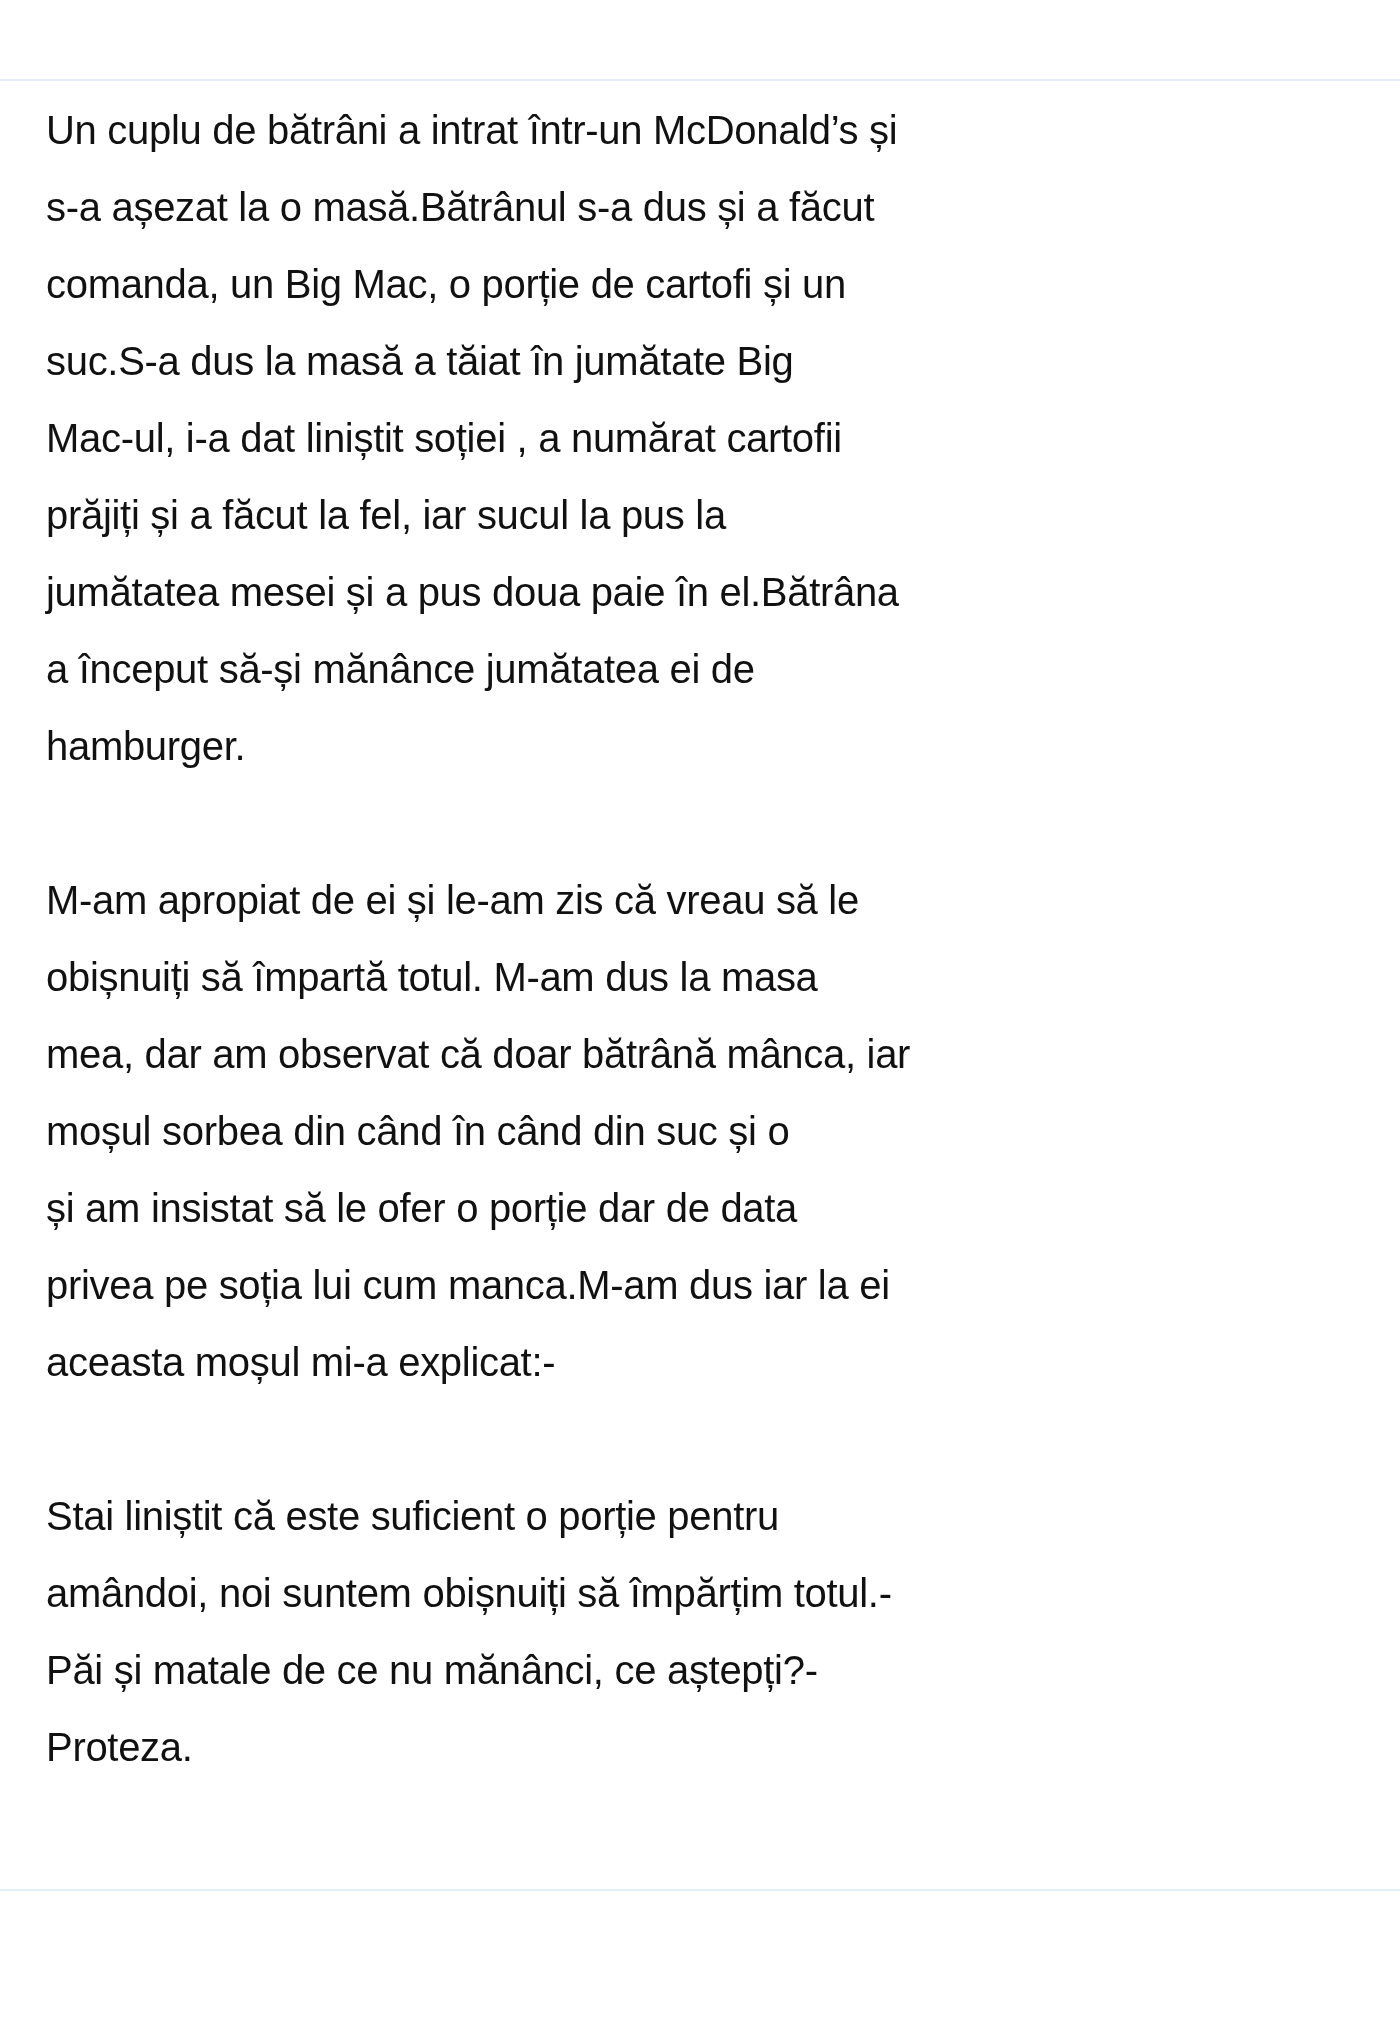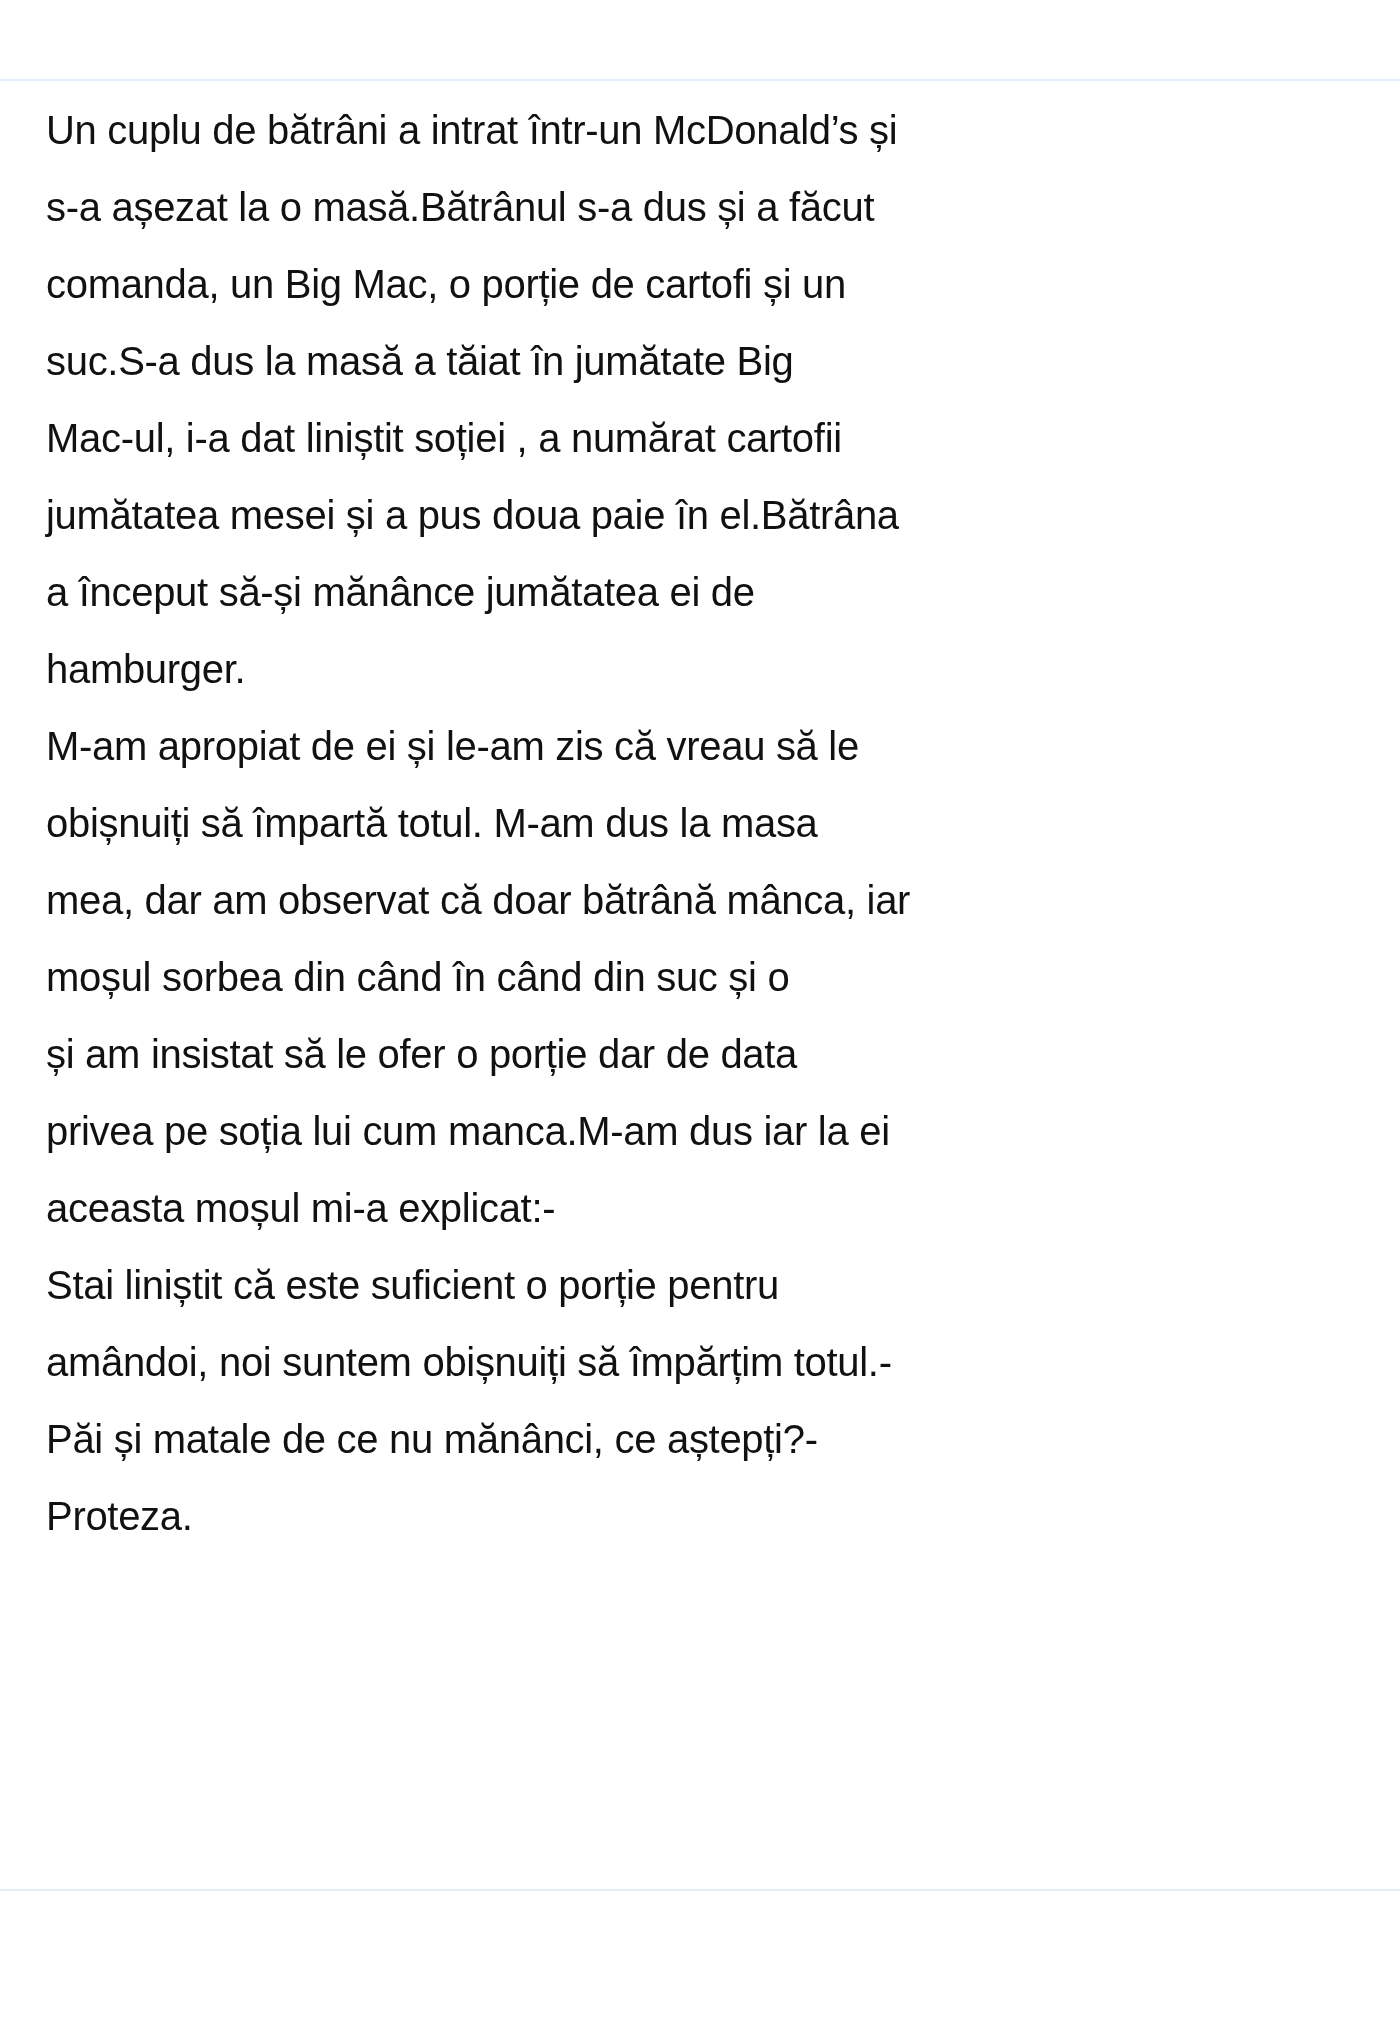--- a/index.html
+++ b/index.html
@@ -26,39 +26,40 @@
     position: absolute;
     left: 46px;
     top: 92px;
     width: 1340px;
     color: #111111;
     font-size: 40px;
     letter-spacing: -0.3px;
     font-weight: 400;
   }
   .paragraph { margin: 0; padding: 0; }
-  .paragraph + .paragraph { }
+  .paragraph + .paragraph { margin-top: 77px; }
   .text-line {
     height: 77px;
     line-height: 77px;
     white-space: nowrap;
   }
 </style>
 </head>
 <body style="background: rgb(255, 255, 255);">
 
 <div class="divider top" style="background: rgb(228, 238, 248);"></div>
 
 <div class="post-text" style="color: rgb(17, 17, 17);">
   <div class="paragraph">
     <div class="text-line">Un cuplu de bătrâni a intrat într-un McDonald’s și</div>
     <div class="text-line">s-a așezat la o masă.Bătrânul s-a dus și a făcut</div>
     <div class="text-line">comanda, un Big Mac, o porție de cartofi și un</div>
     <div class="text-line">suc.S-a dus la masă a tăiat în jumătate Big</div>
     <div class="text-line">Mac-ul, i-a dat liniștit soției , a numărat cartofii</div>
+    <div class="text-line">prăjiți și a făcut la fel, iar sucul la pus la</div>
     <div class="text-line">jumătatea mesei și a pus doua paie în el.Bătrâna</div>
     <div class="text-line">a început să-și mănânce jumătatea ei de</div>
     <div class="text-line">hamburger.</div>
   </div>
   <div class="paragraph">
     <div class="text-line">M-am apropiat de ei și le-am zis că vreau să le</div>
     <div class="text-line">obișnuiți să împartă totul. M-am dus la masa</div>
     <div class="text-line">mea, dar am observat că doar bătrână mânca, iar</div>
     <div class="text-line">moșul sorbea din când în când din suc și o</div>
     <div class="text-line">și am insistat să le ofer o porție dar de data</div>

